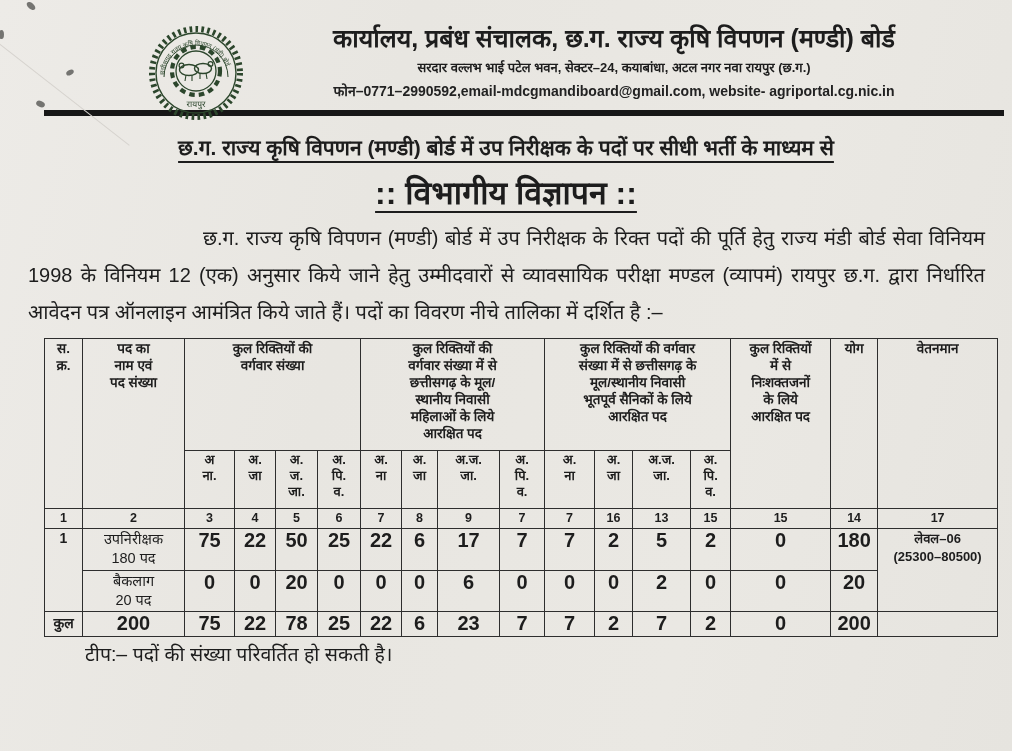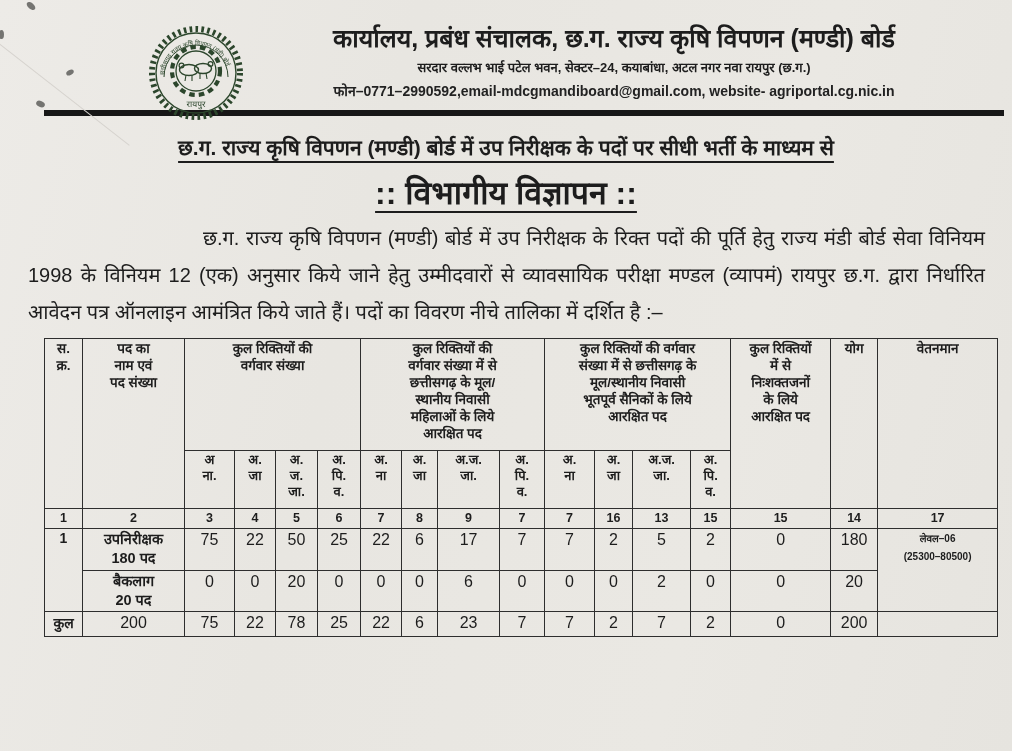--- a/index.html
+++ b/index.html
@@ -27,24 +27,24 @@
   .body-para{margin:12px 27px 0 28px;font-size:20px;line-height:37px;text-align:justify;text-indent:175px;}
   
   table.vacancy{margin:7px 0 0 44px;border-collapse:collapse;table-layout:fixed;width:936px;}
   table.vacancy th,table.vacancy td{
     border:1.6px solid #2e2e2e;padding:1px 2px;text-align:center;vertical-align:top;
     white-space:pre-line;color:#1d1d1d;overflow:hidden;
   }
   .gh{font-size:13.5px;font-weight:bold;line-height:17px;padding-top:3px;}
   .sh{font-size:13px;font-weight:bold;line-height:16px;padding-top:2px;}
   tr.r-num td{font-size:12.5px;font-weight:bold;line-height:16px;}
-  .val{font-size:16px;font-weight:normal;line-height:20px;padding-top:3px;}
+  .val{font-size:20px;font-weight:bold;line-height:20px;padding-top:3px;}
   .sn-cell{font-size:14px;font-weight:bold;padding-top:4px;}
-  .post-cell{font-size:14.5px;font-weight:bold;line-height:19px;padding-top:2px;}
-  .pay-cell{font-size:10px;font-weight:bold;line-height:18px;padding-top:3px;}
+  .post-cell{font-size:14.5px;font-weight:normal;line-height:19px;padding-top:2px;}
+  .pay-cell{font-size:13px;font-weight:bold;line-height:18px;padding-top:3px;}
   tr.r-head{height:112px;} tr.r-sub{height:58px;} tr.r-num{height:20px;}
   tr.r-a{height:42px;} tr.r-b{height:40px;} tr.r-total{height:25px;}
   
   .note{margin:5px 0 0 85px;font-size:19.5px;line-height:24px;}
 </style>
 </head>
 <body>
 
 <div class="page">
 
@@ -240,14 +240,15 @@
         <td class="val">2</td>
         <td class="val">7</td>
         <td class="val">2</td>
         <td class="val">0</td>
         <td class="val">200</td>
         <td class="pay-cell"></td>
       </tr>
     </tbody>
   </table>
 
+  <div class="note">टीप:– पदों की संख्या परिवर्तित हो सकती है।</div>
 
 </div>
 
 </body></html>

